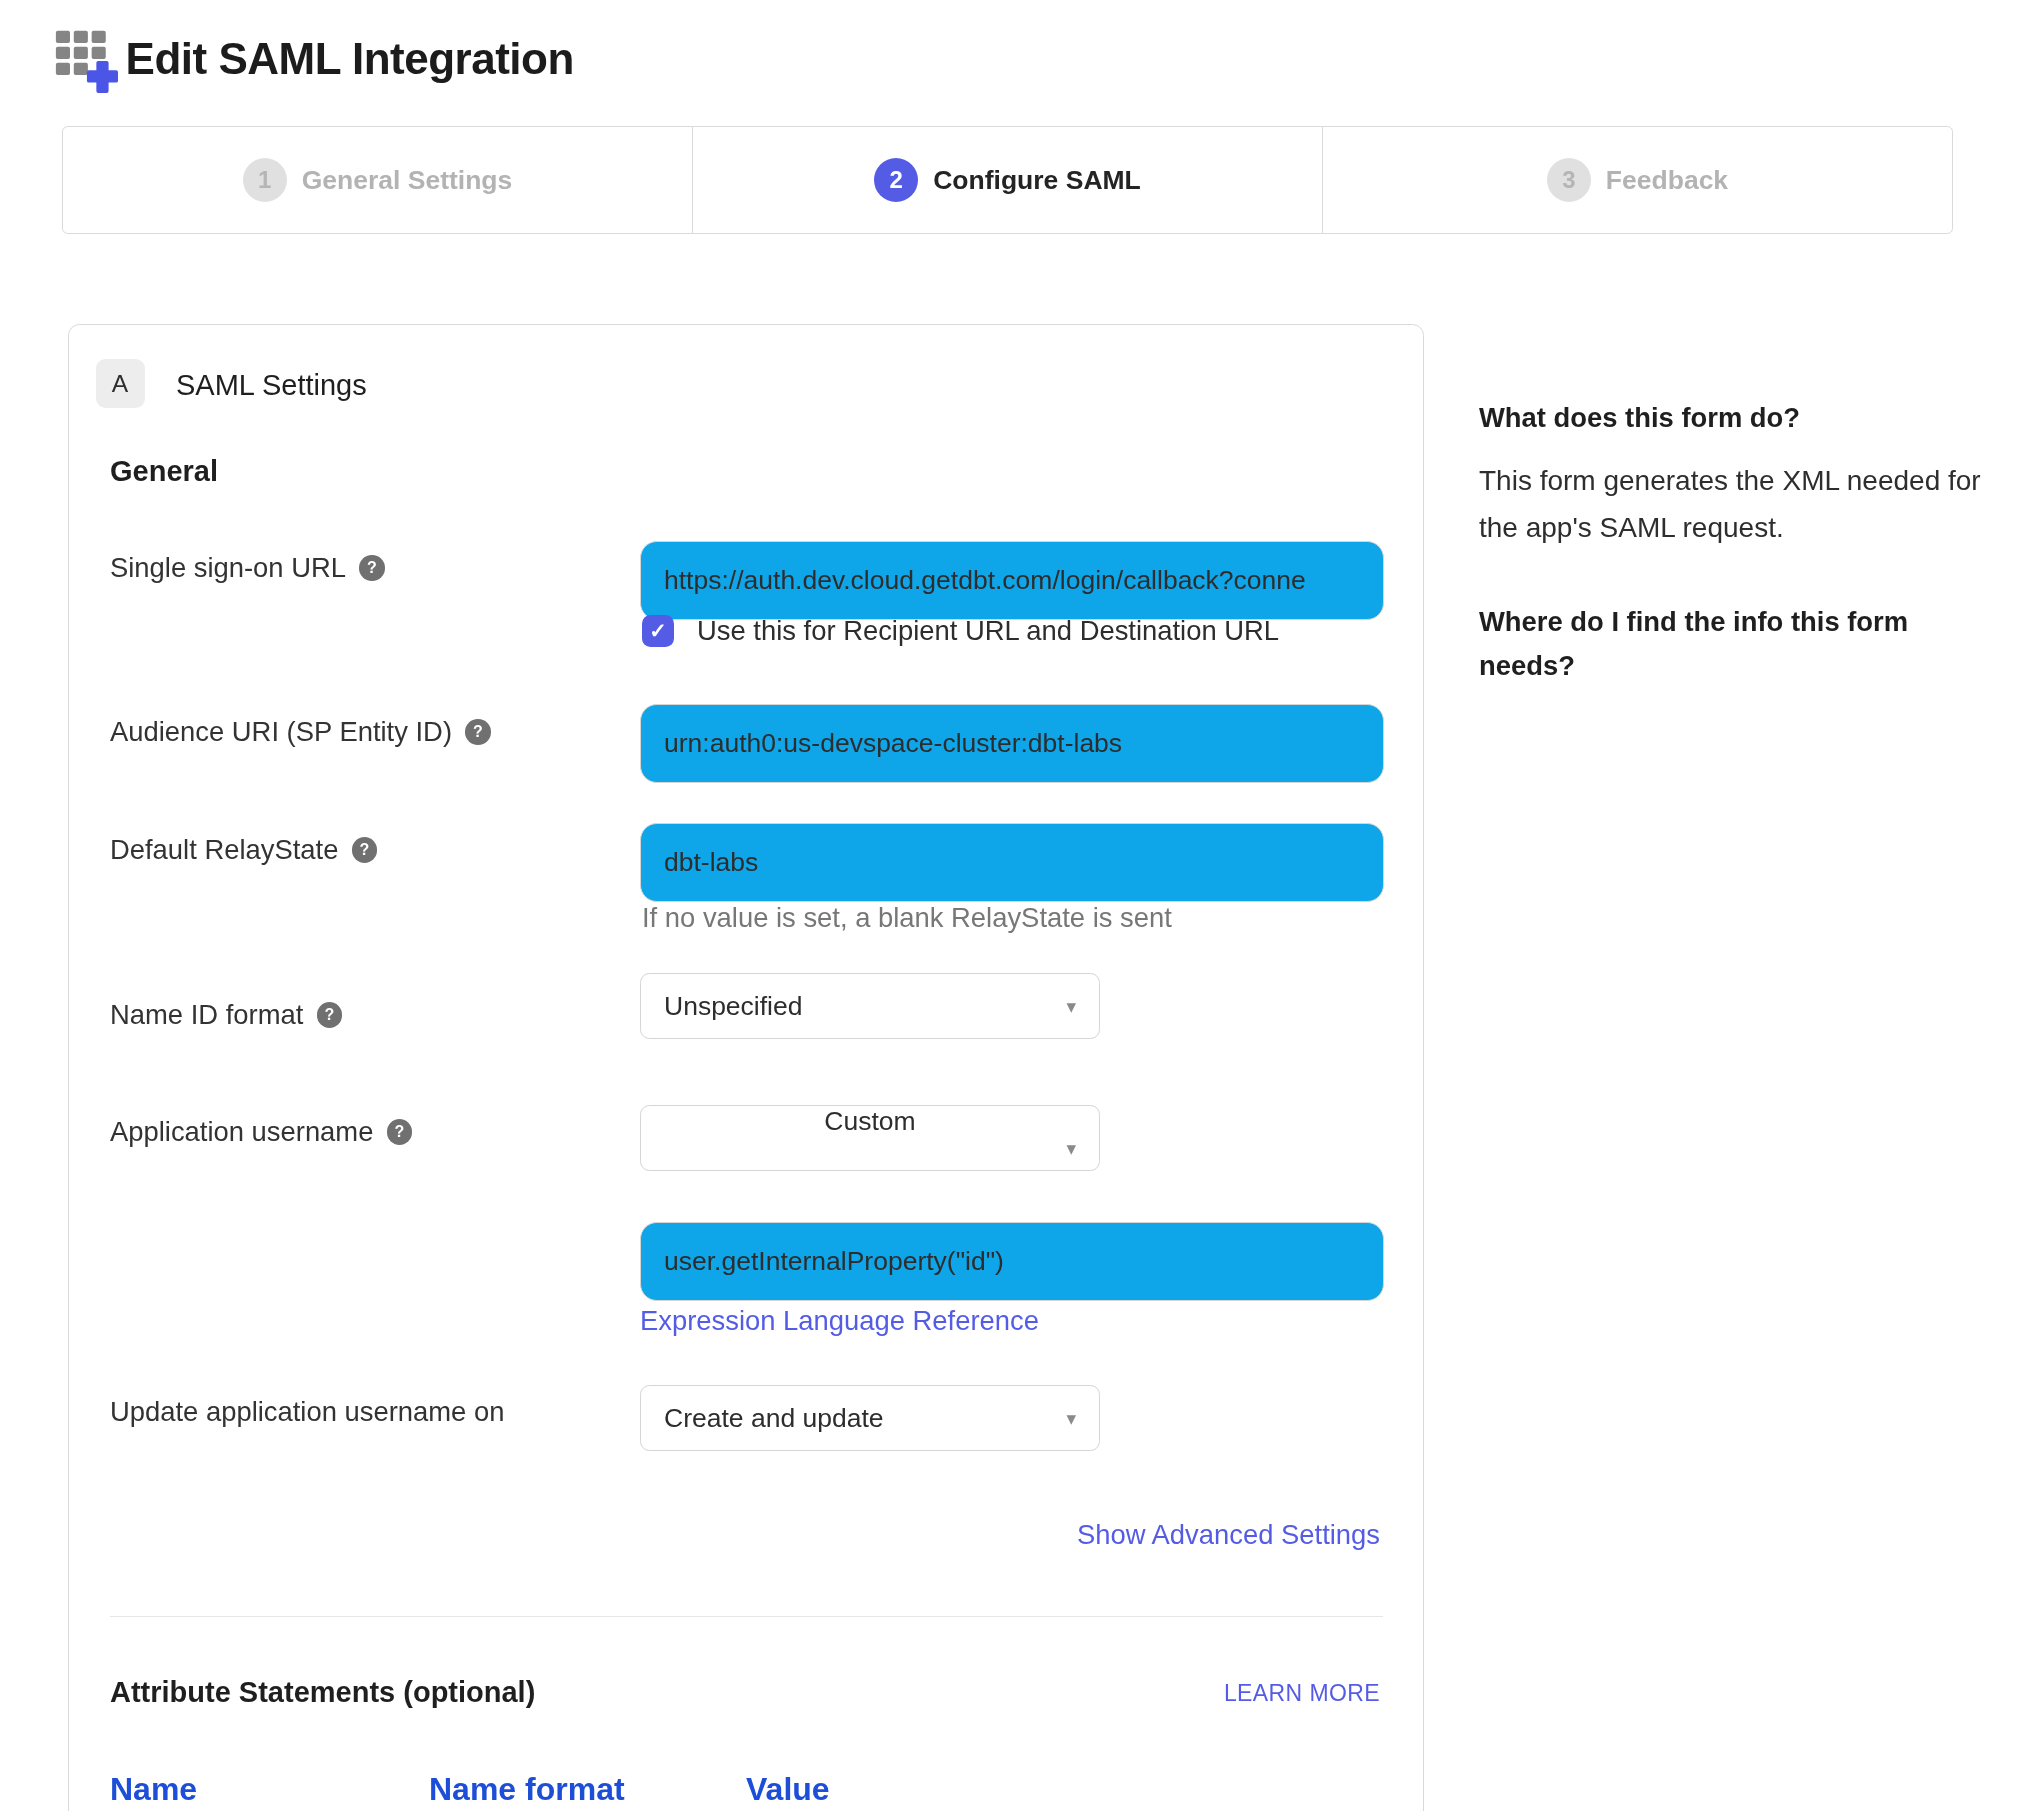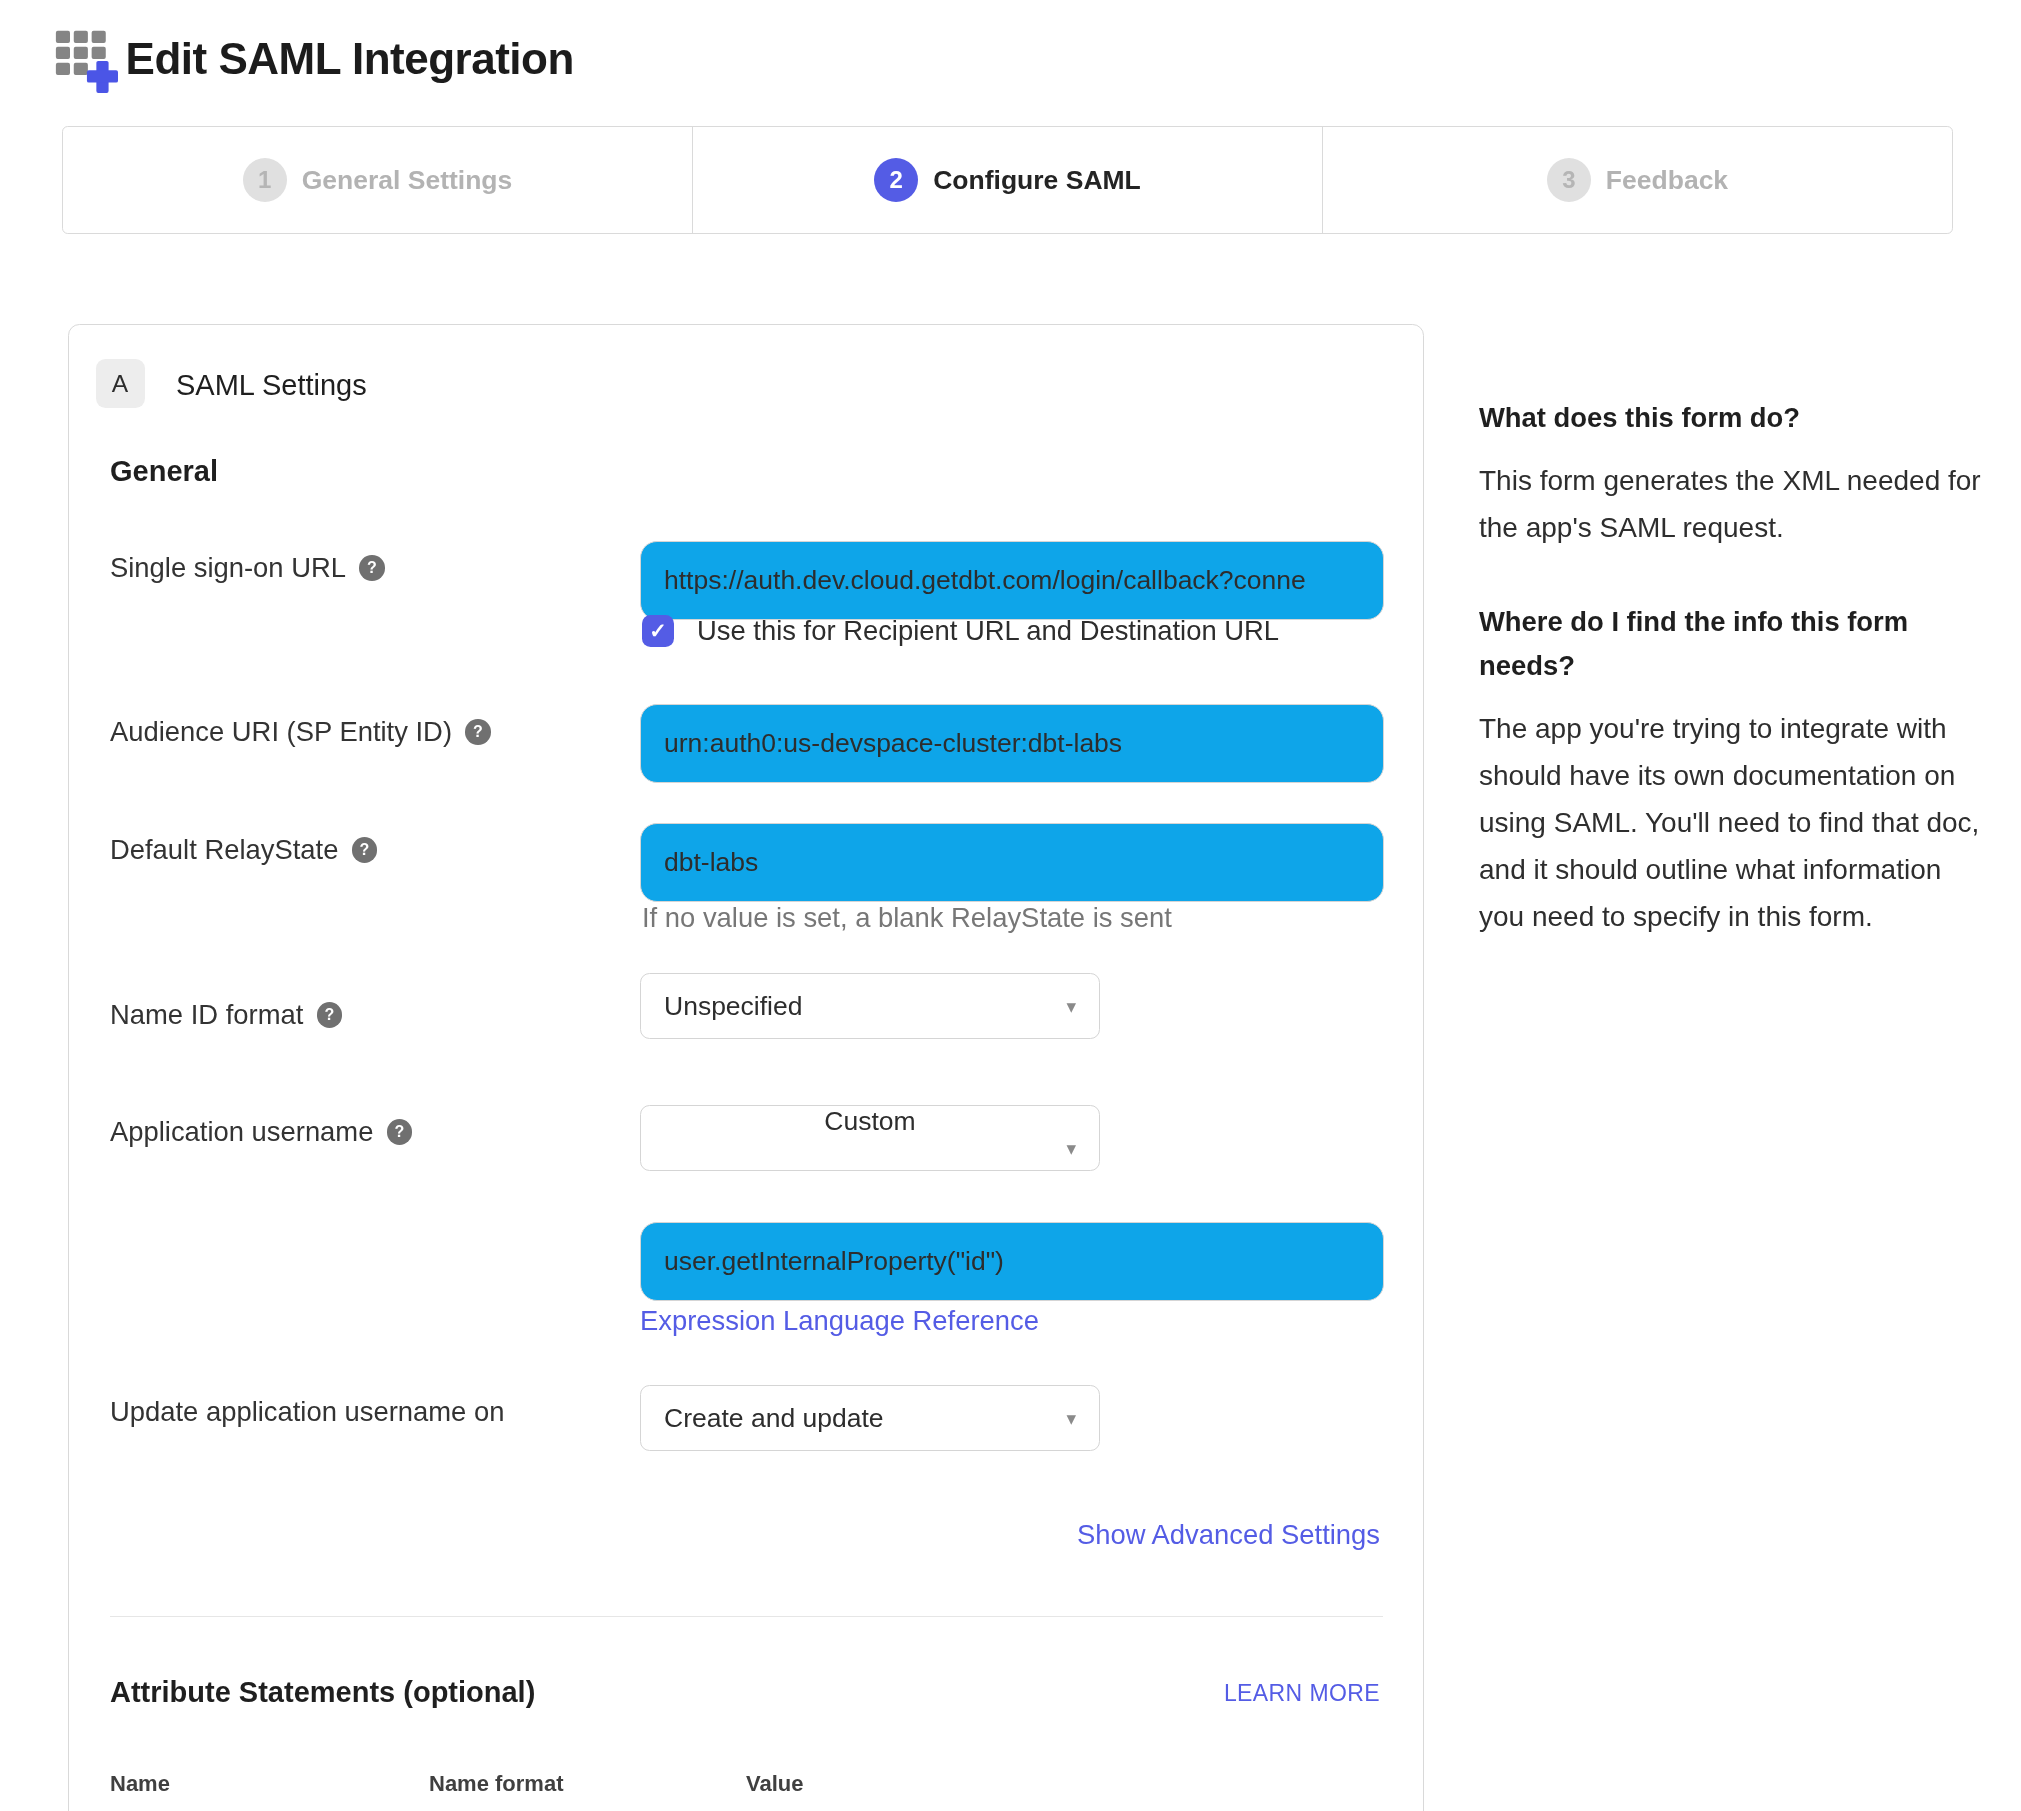--- a/index.html
+++ b/index.html
@@ -53,21 +53,21 @@
   .helper-text { position:absolute; left:573px; font-size:27.4px; color:#777; }
   .link { color:var(--accent); cursor:pointer; text-decoration:none;text-align:center; }
   .expr-link { position:absolute; left:571px; font-size:27.4px; }
   .advanced-link { position:absolute; right:43px; font-size:27.4px; }
 
   .divider { position:absolute; left:41px; width:1273px; height:0; border-top:1.9px solid #e6e6e6; }
 
   .attr-heading { position:absolute; left:41px; font-size:29px; font-weight:bold; color:#1f1f1f; }
   .learn-more { position:absolute; right:43px; font-size:23px; letter-spacing:0.4px; font-weight:normal; }
 
-  .col-header { position:absolute; font-size:22px; font-weight:bold; color:#404040; }
+  .col-header { position:absolute; font-size:32px; font-weight:bold; color:#1d4ed8; }
 
   
   .sidebar { position:absolute; left:1479px; top:396px; width:506px; }
   .sb-h { font-size:27.4px; font-weight:bold; color:#1f1f1f; line-height:44px; }
   .sb-p { font-size:28px; color:#2e2e2e; line-height:47px; margin-top:17px; }
   .sb-gap { height:49px; }
 </style>
 </head>
 <body>
 
@@ -179,17 +179,16 @@
     <div class="col-header" style="top:1446px; left:41px;">Name</div>
     <div class="col-header" style="top:1446px; left:360px;">Name format</div>
     <div class="col-header" style="top:1446px; left:677px;">Value</div>
   </div>
 
   <div class="sidebar">
     <div class="sb-h">What does this form do?</div>
     <div class="sb-p">This form generates the XML needed for the app's SAML request.</div>
     <div class="sb-gap"></div>
     <div class="sb-h">Where do I find the info this form needs?</div>
-    <div class="sb-p">The app you're trying to integrate with should have its own documentation on using SAML. You'll need to find that doc, and it should outline what information you need to specify in this form.</div>
   </div>
 
 </div>
 
 
 </body></html>

